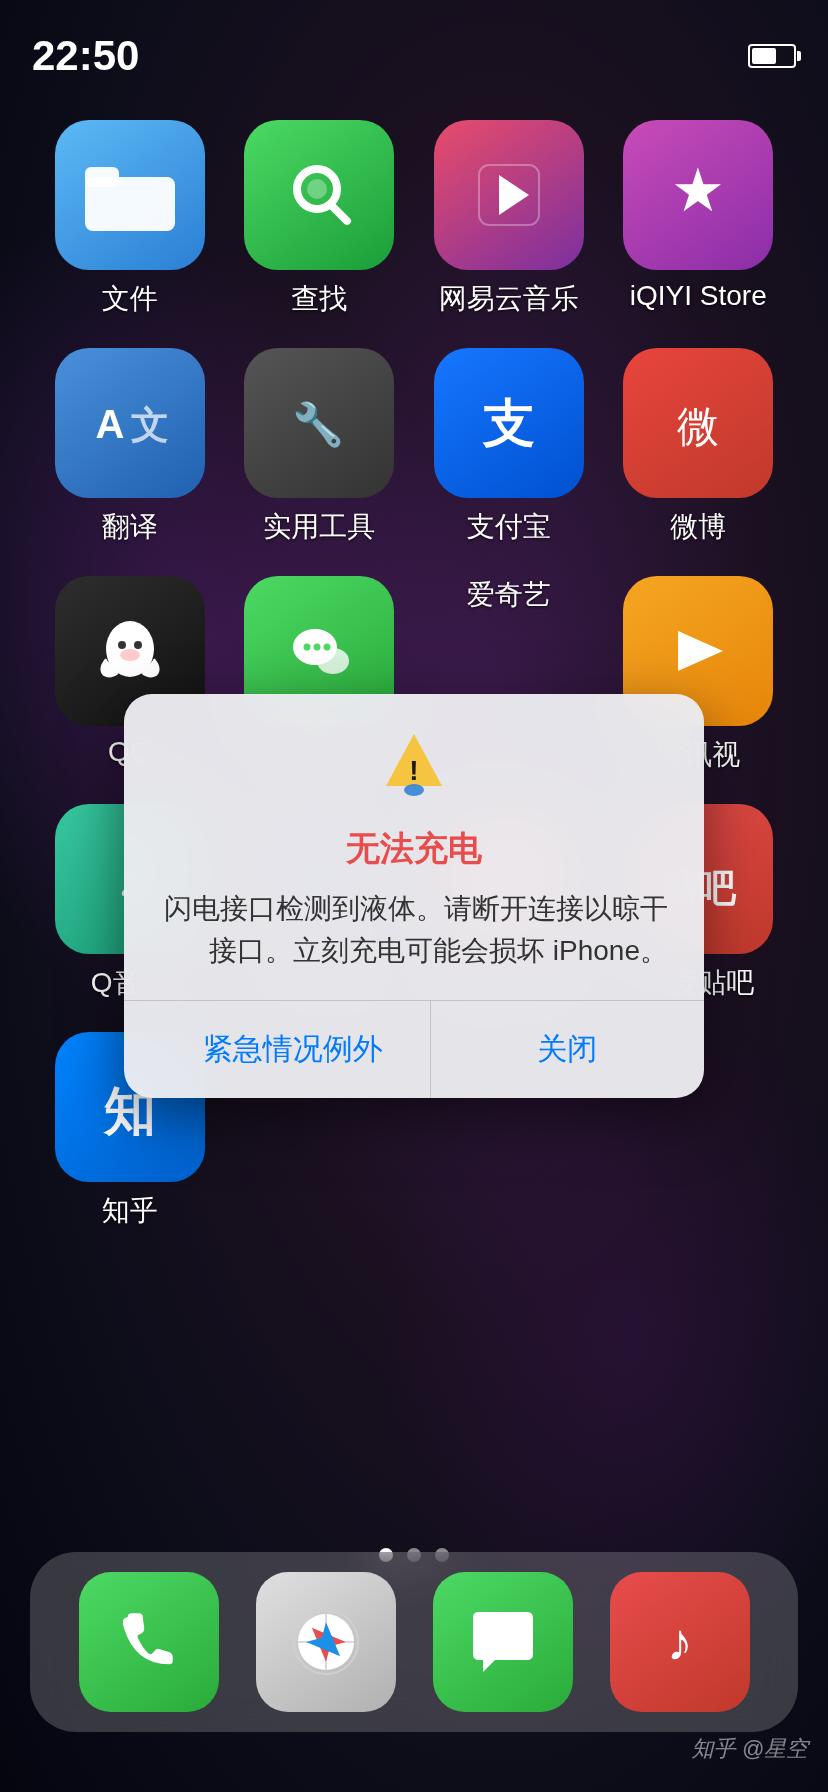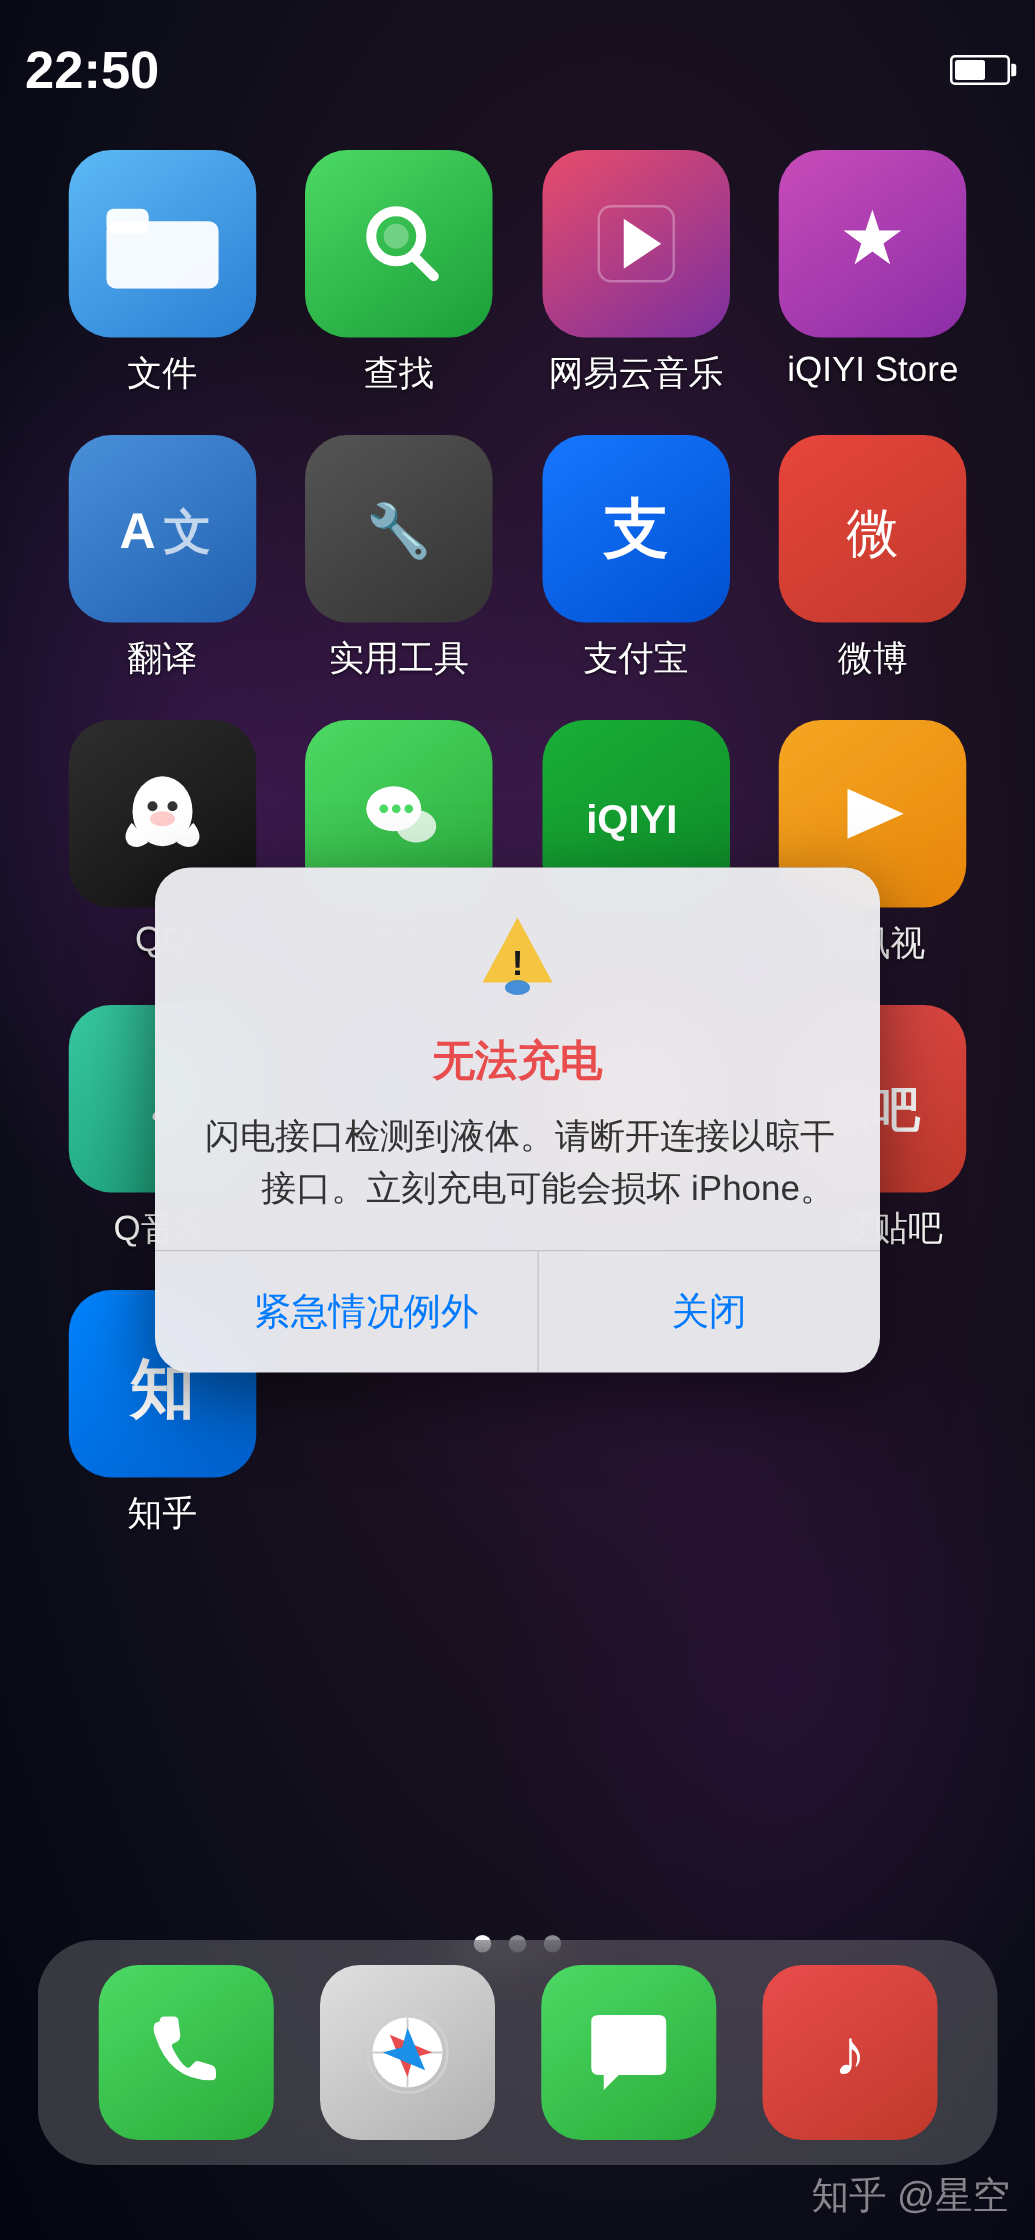--- a/index.html
+++ b/index.html
@@ -36,21 +36,21 @@
     }
 
     
     .status-bar {
       position: absolute;
       top: 0; left: 0; right: 0;
       height: 88px;
       display: flex;
       align-items: center;
       justify-content: space-between;
-      padding: 24px 20px 0;
+      padding: 24px 32px 0;
       z-index: 100;
     }
     .status-time {
       font-size: 42px;
       font-weight: 600;
       color: white;
     }
     .status-icons {
       display: flex;
       align-items: center;
@@ -226,25 +226,26 @@
       font-family: inherit;
     }
     .alert-btn:first-child {
       border-right: 1px solid rgba(0,0,0,0.15);
       padding-left: 48px;
     }
 
     
     .watermark {
       position: absolute;
-      bottom: 15px;
+      bottom: 28px;
       right: 20px;
-      font-size: 30px;
+      font-size: 22px;
       color: rgba(255,255,255,0.5);
       z-index: 300;
+      font-style: italic;
     }
   </style>
 </head>
 <body>
 
 <div class="wallpaper"></div>
 
 <div class="status-bar">
   <span class="status-time">22:50</span>
   <div class="status-icons">
@@ -343,25 +344,20 @@
           <ellipse cx="36" cy="36" rx="22" ry="18" fill="white"></ellipse>
           <ellipse cx="54" cy="50" rx="16" ry="13" fill="rgba(255,255,255,0.8)"></ellipse>
           <circle cx="28" cy="36" r="3.5" fill="#4cd964"></circle>
           <circle cx="38" cy="36" r="3.5" fill="#4cd964"></circle>
           <circle cx="48" cy="36" r="3.5" fill="#4cd964"></circle>
         </svg>
       </div>
       <span class="app-label">微信</span>
     </div>
     <div class="app-item">
-      <div class="app-icon" style="background: linear-gradient(145deg, rgb(26, 175, 55), rgb(13, 138, 40));">
-        <svg width="90" height="50" viewBox="0 0 90 50">
-          <text x="5" y="40" font-size="32" fill="white" font-weight="bold" font-family="sans-serif">iQIYI</text>
-        </svg>
-      </div>
       <span class="app-label">爱奇艺</span>
     </div>
     <div class="app-item">
       <div class="app-icon" style="background: linear-gradient(145deg, rgb(245, 166, 35), rgb(232, 134, 10));">
         <svg width="80" height="80" viewBox="0 0 80 80">
           <polygon points="20,20 65,40 20,60" fill="white"></polygon>
         </svg>
       </div>
       <span class="app-label">腾讯视</span>
     </div>

